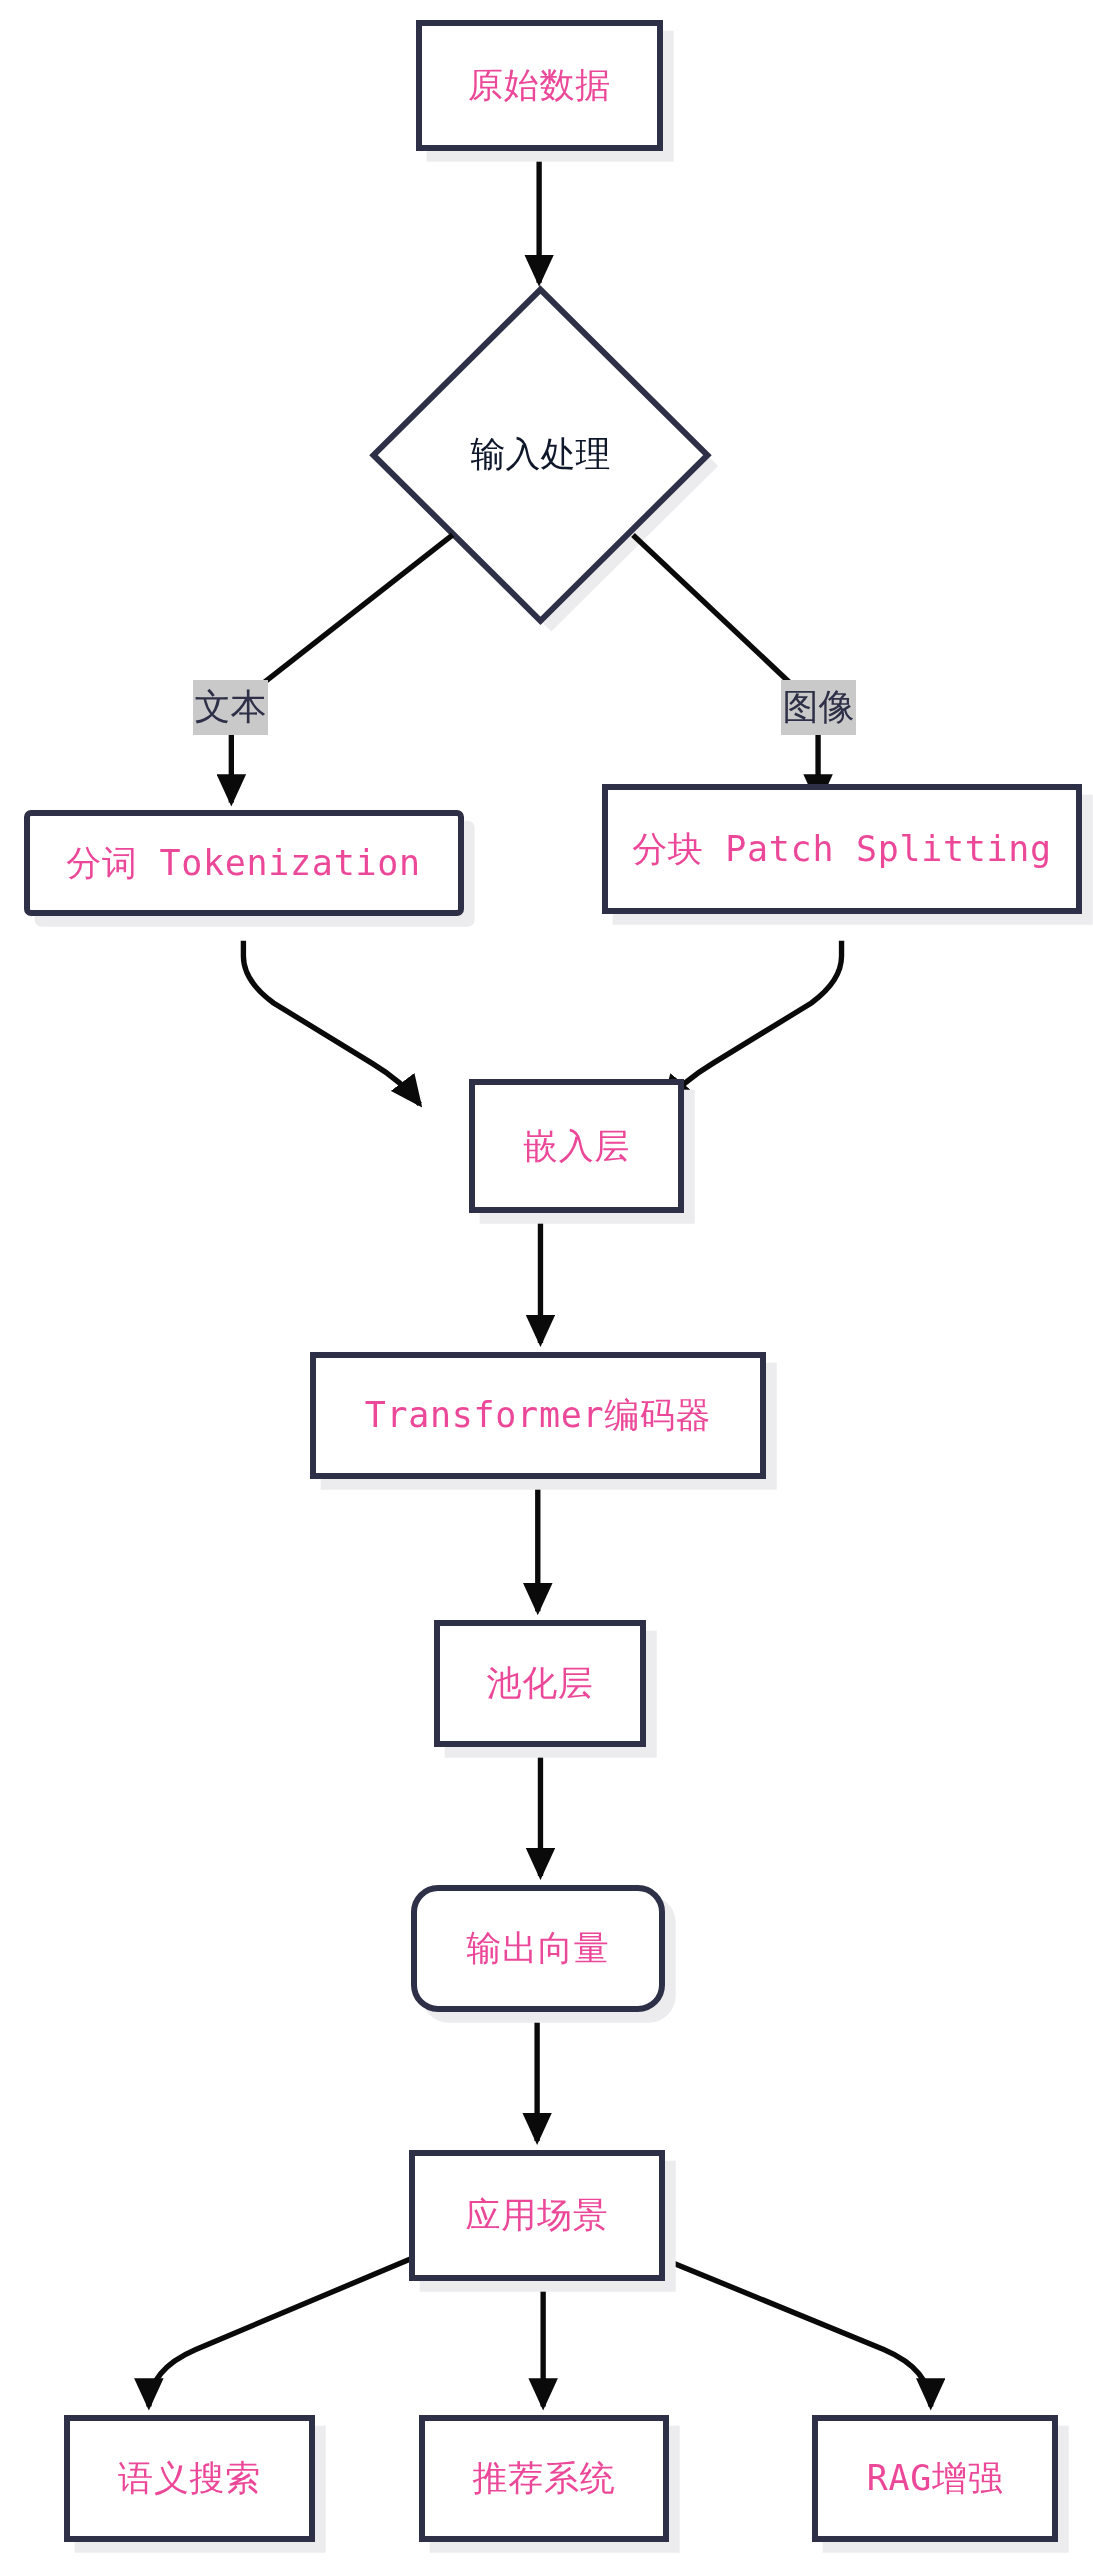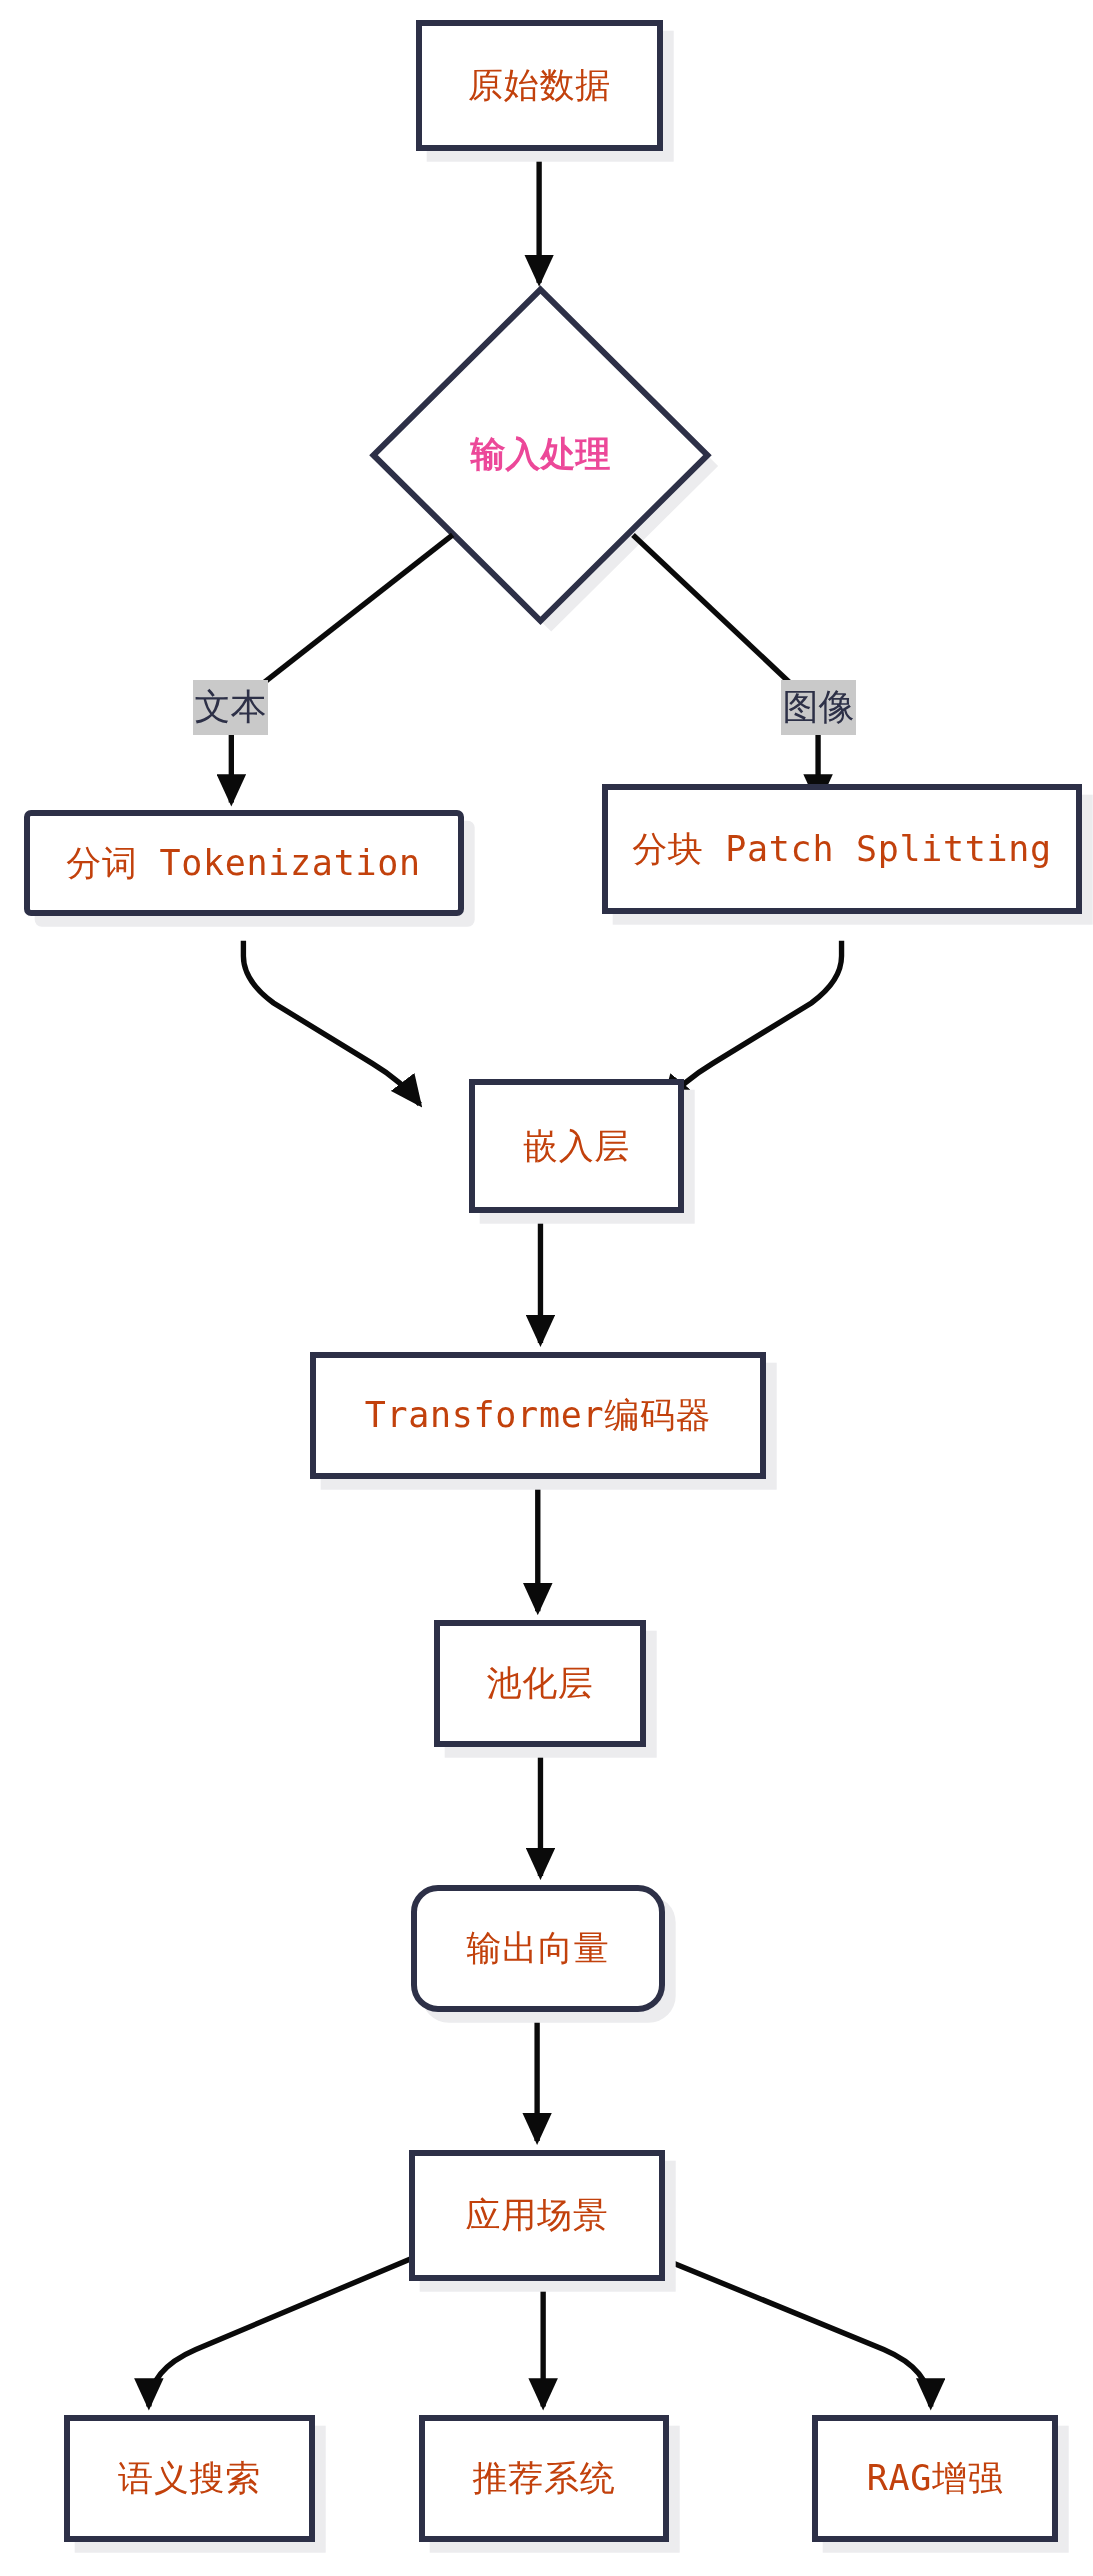--- a/index.html
+++ b/index.html
@@ -7,26 +7,26 @@
     width:1093px;height:2576px;position:relative;background:#ffffff;
     font-family:"DejaVu Sans Mono","DejaVu Sans",sans-serif;
     overflow:hidden;
   }
   #connectors{position:absolute;left:0;top:0;z-index:1;}
   .node{
     position:absolute;z-index:2;box-sizing:border-box;
     background:#ffffff;border:6px solid #2d3047;
     box-shadow:10.7px 10.7px 0 #ececee;
     display:flex;align-items:center;justify-content:center;
-    color:#c2410c;font-size:35px;font-weight:500;
+    color:#ec4899;font-size:35px;font-weight:500;
     white-space:nowrap;letter-spacing:0.7px;
   }
   .diamond-label{
     position:absolute;z-index:2;display:flex;align-items:center;justify-content:center;
-    color:#ec4899;font-size:35px;font-weight:700;white-space:nowrap;
+    color:#0f172a;font-size:35px;font-weight:400;white-space:nowrap;
   }
   .edge-label{
     position:absolute;z-index:3;box-sizing:border-box;
     background:#c9c9c9;color:#2d3047;
     display:flex;align-items:center;justify-content:center;
     font-size:36px;font-weight:500;white-space:nowrap;
   }
   
   #n-raw        {left:416px;  top:20px;   width:247px; height:131px;}
   #n-token      {left:23.5px;   top:810px; width:440px; height:106px;border-radius:7px;}

